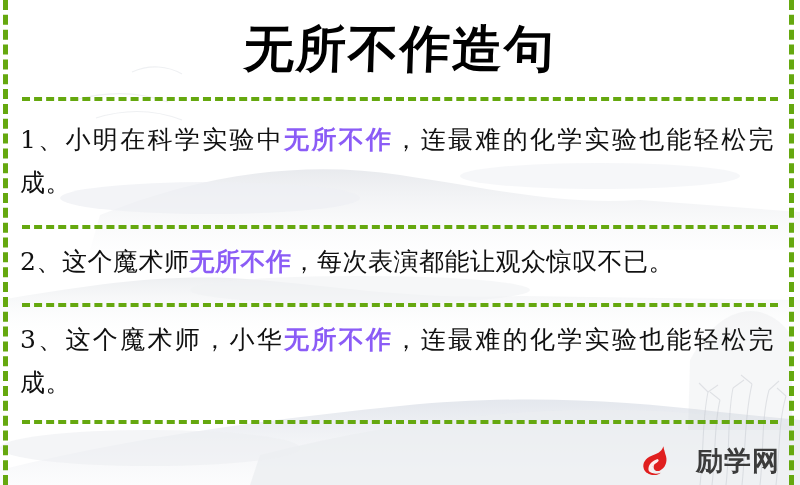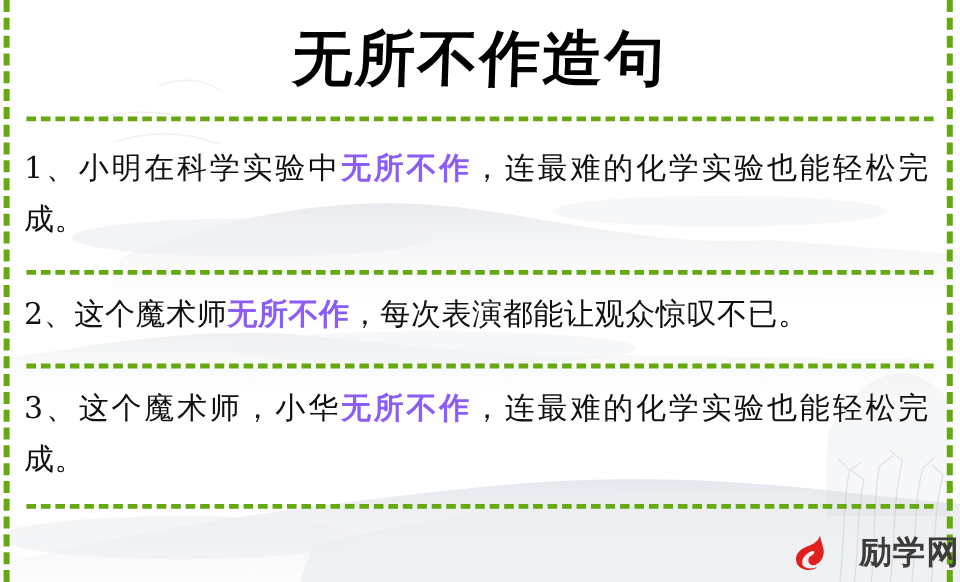--- a/index.html
+++ b/index.html
@@ -82,21 +82,21 @@
     font-weight: bold;
   }
 
   #sentence-1 { top: 118px; }
   #sentence-2 { top: 240px; }
   #sentence-3 { top: 318px; }
 
   
   .logo {
     position: absolute;
-    right: 0;
+    right: 20px;
     bottom: 8px;
     display: flex;
     align-items: center;
     gap: 22px;
     z-index: 5;
   }
   .logo-mark {
     width: 34px;
     height: 34px;
     flex: 0 0 34px;

